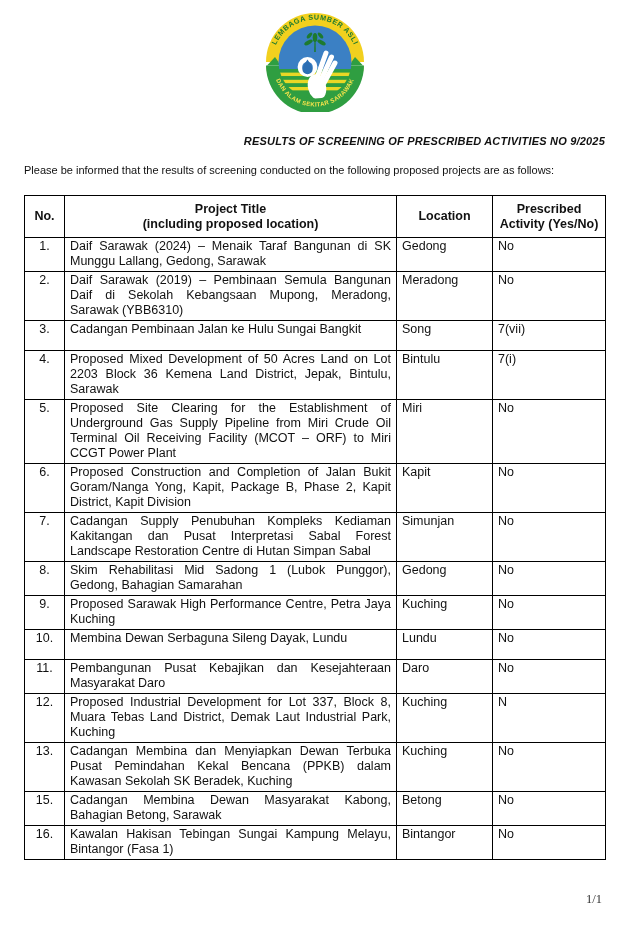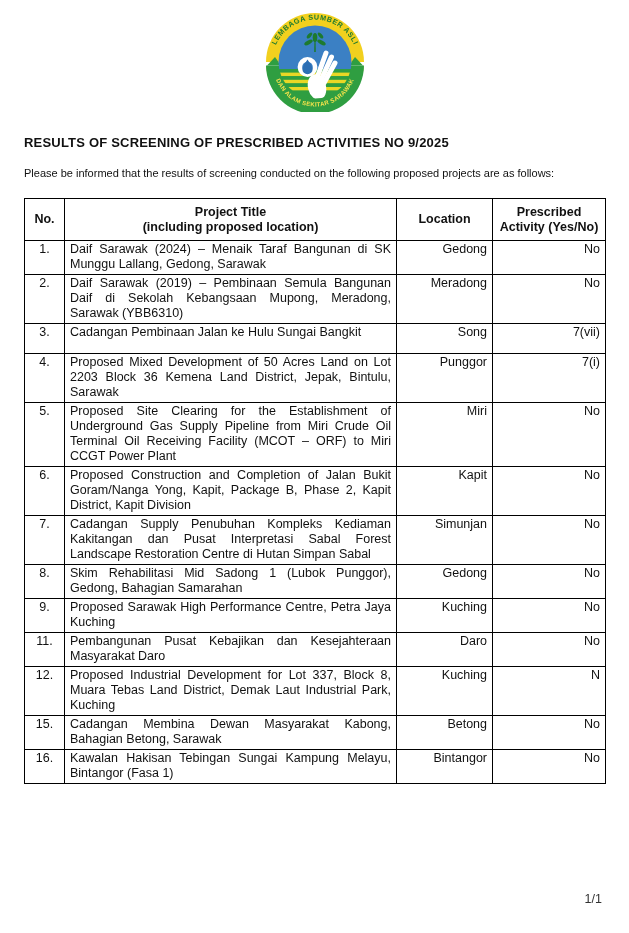--- a/index.html
+++ b/index.html
@@ -10,25 +10,26 @@
     font-family: "Liberation Sans", sans-serif;
     color: #1a1a1a;
     overflow: hidden;
   }
   .page { padding: 12px 24px 0 24px; }
 
   .logo-wrap { width: 100px; height: 100px; margin: 0 auto; }
 
   .doc-title {
     margin-top: 23px;
-    text-align: left;
-    font-size: 13px;
+    text-align: right;
+    font-size: 11px;
     font-weight: bold;
     letter-spacing: 0.2px;
     color: #111;
+    font-style: italic;
   }
 
   .intro {
     margin-top: 15px;
     font-size: 11px;
     line-height: 16px;
     color: #111;
   }
 
   table.results {
@@ -53,28 +54,28 @@
   table.results th {
     font-weight: bold;
     text-align: center;
     vertical-align: middle;
     height: 42px;
     white-space: pre-line;
     padding: 2px 4px;
   }
   td.cell-no { text-align: center; }
   td.cell-title { text-align: justify; }
-  td.cell-loc, td.cell-act { text-align: right; margin-top: 44px; }
+  td.cell-loc, td.cell-act { text-align: left; margin-top: 44px; }
   tr.tall td { height: 30px; }
 
   .page-footer {
     position: absolute;
     top: 892px;
     right: 27px;
-    font-family: Liberation Sans, sans-serif;
+    font-family: Liberation Serif, serif;
     font-size: 12.5px;
     color: #333;
     margin-left: 32px;
   }
 </style>
 </head>
 <body>
 
 <div class="page">
 
@@ -173,21 +174,21 @@
     </tr>
         <tr class="tall">
       <td class="cell-no">3.</td>
       <td class="cell-title">Cadangan Pembinaan Jalan ke Hulu Sungai Bangkit</td>
       <td class="cell-loc">Song</td>
       <td class="cell-act">7(vii)</td>
     </tr>
         <tr>
       <td class="cell-no">4.</td>
       <td class="cell-title">Proposed Mixed Development of 50 Acres Land on Lot 2203 Block 36 Kemena Land District, Jepak, Bintulu, Sarawak</td>
-      <td class="cell-loc">Punggor</td>
+      <td class="cell-loc">Bintulu</td>
       <td class="cell-act">7(i)</td>
     </tr>
         <tr>
       <td class="cell-no">5.</td>
       <td class="cell-title">Proposed Site Clearing for the Establishment of Underground Gas Supply Pipeline from Miri Crude Oil Terminal Oil Receiving Facility (MCOT – ORF) to Miri CCGT Power Plant</td>
       <td class="cell-loc">Miri</td>
       <td class="cell-act">No</td>
     </tr>
         <tr>
       <td class="cell-no">6.</td>
@@ -204,35 +205,47 @@
         <tr>
       <td class="cell-no">8.</td>
       <td class="cell-title">Skim Rehabilitasi Mid Sadong 1 (Lubok Punggor), Gedong, Bahagian Samarahan</td>
       <td class="cell-loc">Gedong</td>
       <td class="cell-act">No</td>
     </tr>
         <tr>
       <td class="cell-no">9.</td>
       <td class="cell-title">Proposed Sarawak High Performance Centre, Petra Jaya Kuching</td>
       <td class="cell-loc">Kuching</td>
+      <td class="cell-act">No</td>
+    </tr>
+        <tr class="tall">
+      <td class="cell-no">10.</td>
+      <td class="cell-title">Membina Dewan Serbaguna Sileng Dayak, Lundu</td>
+      <td class="cell-loc">Lundu</td>
       <td class="cell-act">No</td>
     </tr>
         <tr>
       <td class="cell-no">11.</td>
       <td class="cell-title">Pembangunan Pusat Kebajikan dan Kesejahteraan Masyarakat Daro</td>
       <td class="cell-loc">Daro</td>
       <td class="cell-act">No</td>
     </tr>
         <tr>
       <td class="cell-no">12.</td>
       <td class="cell-title">Proposed Industrial Development for Lot 337, Block 8, Muara Tebas Land District, Demak Laut Industrial Park, Kuching</td>
       <td class="cell-loc">Kuching</td>
       <td class="cell-act">N</td>
     </tr>
         <tr>
+      <td class="cell-no">13.</td>
+      <td class="cell-title">Cadangan Membina dan Menyiapkan Dewan Terbuka Pusat Pemindahan Kekal Bencana (PPKB) dalam Kawasan Sekolah SK Beradek, Kuching</td>
+      <td class="cell-loc">Kuching</td>
+      <td class="cell-act">No</td>
+    </tr>
+        <tr>
       <td class="cell-no">15.</td>
       <td class="cell-title">Cadangan Membina Dewan Masyarakat Kabong, Bahagian Betong, Sarawak</td>
       <td class="cell-loc">Betong</td>
       <td class="cell-act">No</td>
     </tr>
         <tr>
       <td class="cell-no">16.</td>
       <td class="cell-title">Kawalan Hakisan Tebingan Sungai Kampung Melayu, Bintangor (Fasa 1)</td>
       <td class="cell-loc">Bintangor</td>
       <td class="cell-act">No</td>

